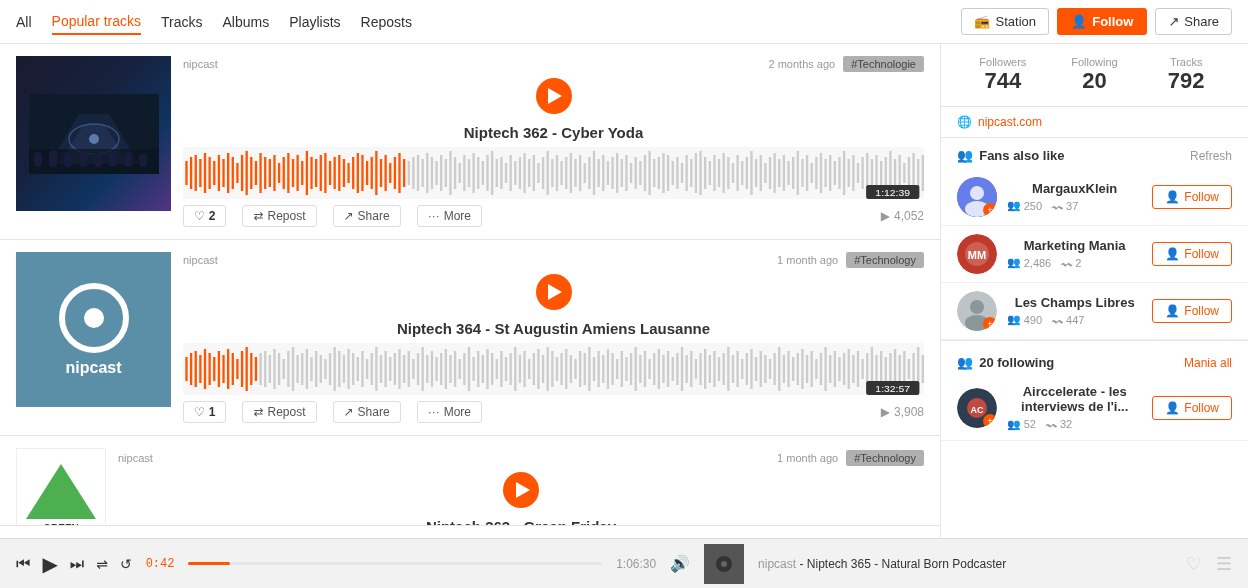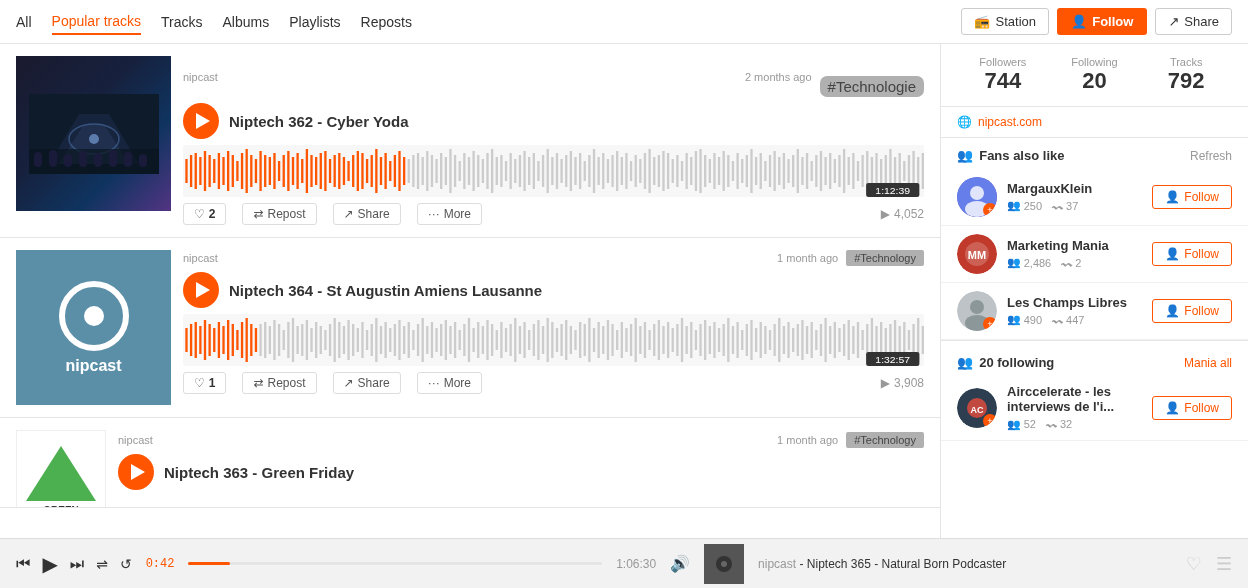--- a/index.html
+++ b/index.html
@@ -18,21 +18,21 @@
     .btn-station { display: flex; align-items: center; gap: 5px; border: 1px solid #ccc; background: #fff; padding: 5px 12px; border-radius: 3px; font-size: 13px; cursor: pointer; color: #333; }
     .btn-follow-main { display: flex; align-items: center; gap: 5px; background: #f50; color: #fff; border: none; padding: 6px 14px; border-radius: 3px; font-size: 13px; cursor: pointer; font-weight: bold; }
     .btn-share { display: flex; align-items: center; gap: 5px; border: 1px solid #ccc; background: #fff; padding: 5px 12px; border-radius: 3px; font-size: 13px; cursor: pointer; color: #333; }
 
     
     .track-item { display: flex; padding: 12px 16px; border-bottom: 1px solid #e5e5e5; background: #fff; gap: 12px; }
     .track-details { flex: 1; display: flex; flex-direction: column; gap: 6px; }
     .track-meta { display: flex; justify-content: space-between; align-items: center; }
     .track-artist { font-size: 11px; color: #999; }
     .track-time-tag { display: flex; gap: 8px; align-items: center; font-size: 11px; color: #999; }
-    .track-title-row { display: flex; align-items: center; gap: 10px; }
+    .track-title-row { display: flex; align-items: center; gap: 10px; flex-direction: column; }
     .play-btn { width: 36px; height: 36px; background: #f50; border-radius: 50%; display: flex; align-items: center; justify-content: center; cursor: pointer; flex-shrink: 0; }
     .play-btn-inner { width: 0; height: 0; border-top: 8px solid transparent; border-bottom: 8px solid transparent; border-left: 14px solid #fff; margin-left: 3px; }
     .track-title { font-size: 15px; font-weight: bold; color: #333; }
     .waveform-container { position: relative; height: 52px; background: #f7f7f7; border-radius: 2px; overflow: hidden; }
     .track-actions { display: flex; align-items: center; gap: 16px; }
     .action-btn { display: flex; align-items: center; gap: 4px; background: none; border: 1px solid #ddd; padding: 3px 10px; border-radius: 3px; font-size: 12px; color: #555; cursor: pointer; }
     .action-btn .count { font-size: 12px; color: #333; font-weight: bold; }
     .play-count { margin-left: auto; font-size: 12px; color: #999; display: flex; align-items: center; gap: 4px; }
 
     
@@ -41,21 +41,21 @@
     .stat-item { flex: 1; text-align: center; }
     .stat-label { font-size: 11px; color: #999; }
     .stat-value { font-size: 22px; font-weight: bold; color: #333; }
     .website-link { padding: 8px 16px; display: flex; align-items: center; gap: 6px; color: #f50; font-size: 12px; border-bottom: 1px solid #e5e5e5; }
     .section-header { display: flex; justify-content: space-between; align-items: center; padding: 10px 16px 6px; }
     .section-title { font-size: 13px; color: #333; font-weight: bold; display: flex; align-items: center; gap: 6px; }
     .section-action { color: #999; font-size: 12px; cursor: pointer; }
     .fan-item { display: flex; align-items: center; padding: 8px 16px; gap: 10px; border-bottom: 1px solid #f0f0f0; }
     .fan-avatar { width: 40px; height: 40px; border-radius: 50%; overflow: hidden; flex-shrink: 0; position: relative; }
     .fan-avatar-badge { position: absolute; bottom: 0; right: 0; width: 14px; height: 14px; background: #f50; border-radius: 50%; display: flex; align-items: center; justify-content: center; }
-    .fan-info { flex: 1; }
+    .fan-info { flex: 1; text-align: center; }
     .fan-name { font-size: 13px; font-weight: bold; color: #333; }
     .fan-meta { display: flex; gap: 10px; font-size: 11px; color: #999; margin-top: 2px; }
     .fan-meta-item { display: flex; align-items: center; gap: 3px; }
     .btn-follow { border: 1px solid #f50; color: #f50; background: #fff; padding: 4px 12px; border-radius: 3px; font-size: 12px; cursor: pointer; display: flex; align-items: center; gap: 4px; white-space: nowrap; }
     .following-header { display: flex; justify-content: space-between; align-items: center; padding: 10px 16px 6px; margin-top: 4px; }
     .view-all { color: #f50; font-size: 12px; cursor: pointer; }
 
     
     .player-bar { height: 50px; background: #f2f2f2; border-top: 1px solid #ddd; display: flex; align-items: center; padding: 0 16px; gap: 14px; position: fixed; bottom: 0; width: 100%; z-index: 100; }
     .player-controls { display: flex; align-items: center; gap: 12px; }
@@ -71,21 +71,21 @@
     .nipcast-text { font-size: 16px; font-weight: bold; color: #fff; margin-top: 6px; }
 
     
     .green-friday-thumb { width: 155px; height: 155px; background: #fff; border: 1px solid #eee; display: flex; align-items: flex-start; justify-content: center; overflow: hidden; padding: 10px; }
 
     .cyber-yoda-thumb { width: 155px; height: 155px; background: linear-gradient(135deg, #1a1a2e 0%, #16213e 40%, #0f3460 70%, #533483 100%); display: flex; align-items: center; justify-content: center; overflow: hidden; }
 
     
     .waveform-svg { width: 100%; height: 52px; }
 
-    .tag-technologie { background: #b0b0b0; color: #444; padding: 2px 8px; border-radius: 7px; font-size: 15px; margin-top: 20px; }
+    .tag-technologie { background: #b0b0b0; color: #444; padding: 2px 8px; border-radius: 2px; font-size: 11px; }
     .tag-technology { background: #b0b0b0; color: #444; padding: 2px 8px; border-radius: 2px; font-size: 11px; }
 
     
     .avatar-margaux { background: linear-gradient(135deg, #667eea, #764ba2); }
 
     .following-section { border-top: 1px solid #e5e5e5; }
   </style>
 </head>
 <body>
 

